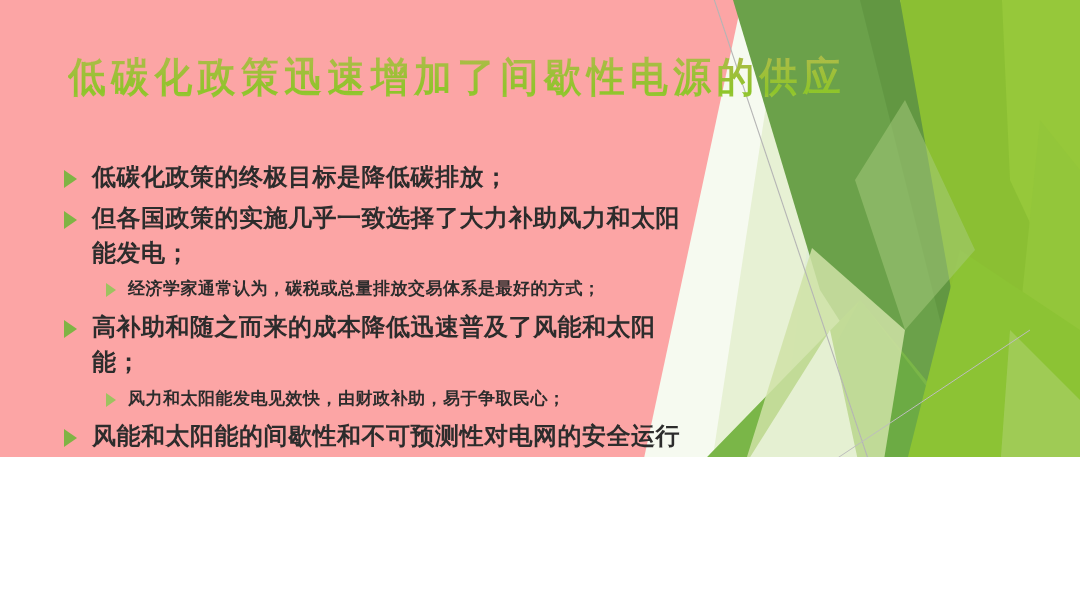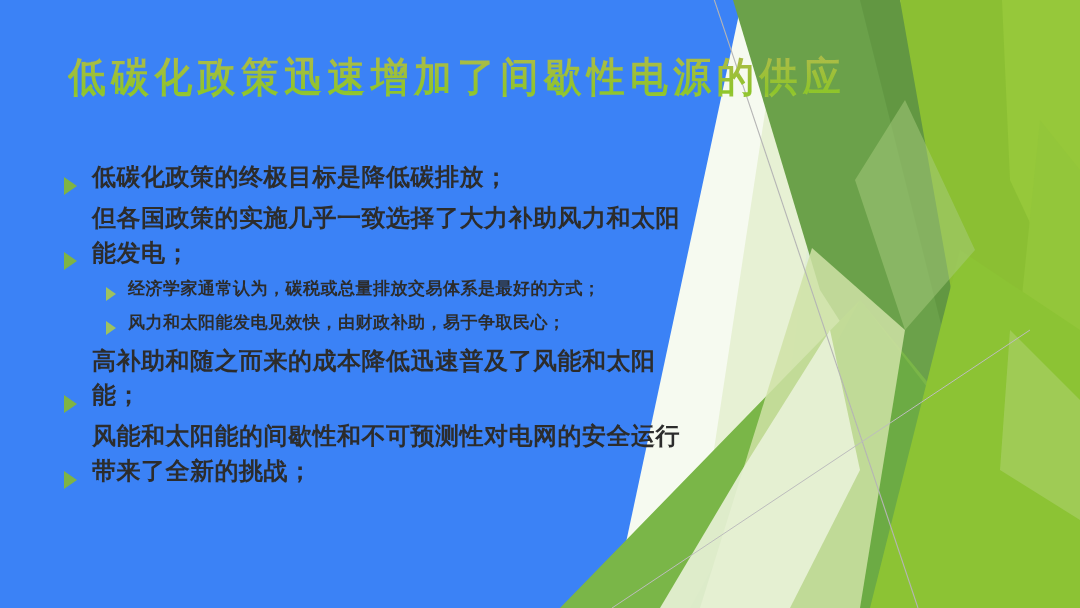--- a/index.html
+++ b/index.html
@@ -3,22 +3,22 @@
 <meta charset="utf-8">
 <style>
   html, body {
     margin: 0;
     padding: 0;
     background: #ffffff;
   }
   #slide {
     position: relative;
     width: 1080px;
-    height: 608px;
-    background: #3b82f6;
+    height: 457px;
+    background: #fca5a5;
     overflow: hidden;
     font-family: "Liberation Sans", sans-serif;
   }
   #decor {
     position: absolute;
     top: 0;
     left: 0;
     width: 1080px;
     height: 608px;
     pointer-events: none;
@@ -43,21 +43,21 @@
     transform-origin: left center;
   }
   #body-list {
     position: absolute;
     left: 64px;
     top: 160px;
     width: 640px;
   }
   .bullet-row {
     display: flex;
-    align-items: flex-end;
+    align-items: flex-start;
   }
   .bullet-row.lvl1 {
     margin-bottom: 6px;
   }
   .bullet-row.lvl2 {
     margin-left: 42px;
     margin-bottom: 9px;
   }
   .tri {
     flex: 0 0 auto;
@@ -139,28 +139,28 @@
     <div class="bullet-row lvl1">
       <span class="tri"></span>
       <span class="btext">但各国政策的实施几乎一致选择了大力补助风力和太阳能发电；</span>
     </div>
 
     <div class="bullet-row lvl2">
       <span class="tri"></span>
       <span class="btext">经济学家通常认为，碳税或总量排放交易体系是最好的方式；</span>
     </div>
 
+    <div class="bullet-row lvl1">
+      <span class="tri"></span>
+      <span class="btext">高补助和随之而来的成本降低迅速普及了风能和太阳能；</span>
+    </div>
+
     <div class="bullet-row lvl2">
       <span class="tri"></span>
       <span class="btext">风力和太阳能发电见效快，由财政补助，易于争取民心；</span>
-    </div>
-
-    <div class="bullet-row lvl1">
-      <span class="tri"></span>
-      <span class="btext">高补助和随之而来的成本降低迅速普及了风能和太阳能；</span>
     </div>
 
     <div class="bullet-row lvl1">
       <span class="tri"></span>
       <span class="btext wrapwide">风能和太阳能的间歇性和不可预测性对电网的安全运行带来了全新的挑战；</span>
     </div>
 
   </div>
 </div>
 

